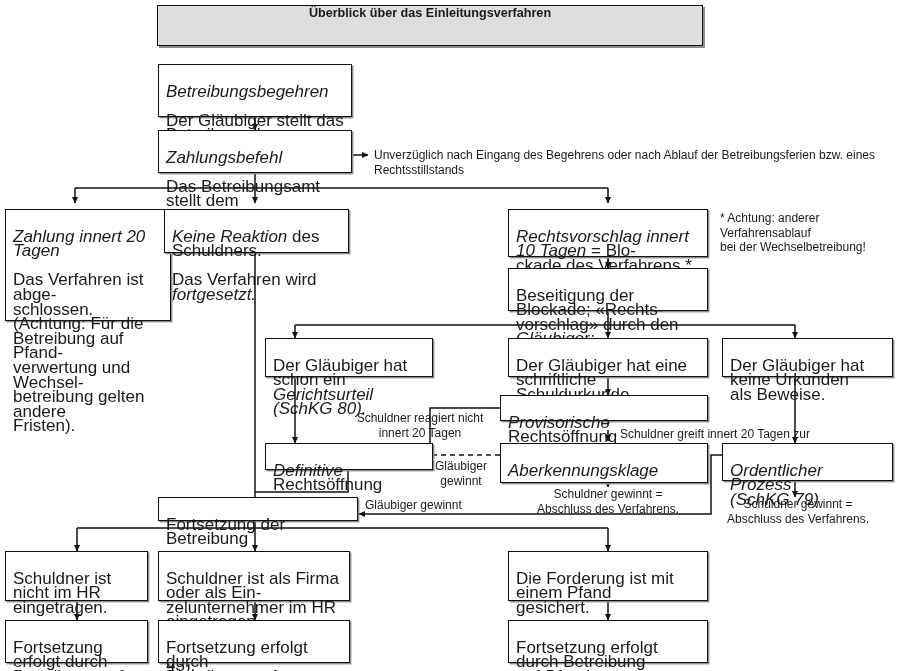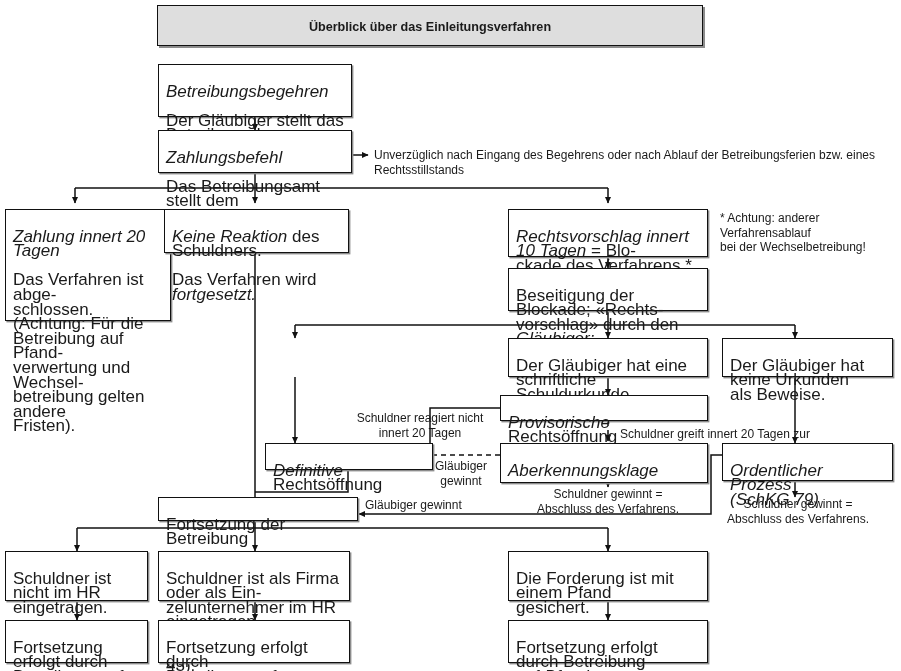--- a/index.html
+++ b/index.html
@@ -19,22 +19,22 @@
     line-height:14.6px;
     padding:5px 7px 4px 7px;
     box-shadow:1.4px 1.4px 0 0 #8c8c8c;
     white-space:pre-line;
   }
   .box.header{
     background:#dedede;
     text-align:center;
     font-weight:bold;
     font-size:12.6px;
-    display:flex;align-items:flex-end;justify-content:center;
-    padding:10px;
+    display:flex;align-items:flex-start;justify-content:center;
+    padding:0;
     box-shadow:2px 2px 0 0 #8c8c8c;
   }
   .it{font-style:italic;}
   
   .txt{
     position:absolute;
     font-size:12px;
     line-height:14.6px;
     white-space:pre-line;
   }
@@ -153,20 +153,24 @@
   </div>
 
   <div class="txt" style="left:720px;top:211px;width:180px;">* Achtung: anderer Verfahrensablauf
 bei der Wechselbetreibung!</div>
 
   <div class="box" style="left:508px;top:268px;width:200px;height:43px;">
     <span>Beseitigung der Blockade; «Rechts-
 vorschlag» durch den </span><span class="it">Gläubiger:</span>
   </div>
 
+  <div class="box" style="left:265px;top:338px;width:168px;height:39px;">
+    <span>Der Gläubiger hat schon ein
+</span><span class="it">Gerichtsurteil (SchKG 80).</span>
+  </div>
 
   <div class="box" style="left:508px;top:338px;width:200px;height:39px;">
     <span>Der Gläubiger hat eine schriftliche
 Schuldurkunde.</span>
   </div>
 
   <div class="box" style="left:722px;top:338px;width:171px;height:39px;">
     <span>Der Gläubiger hat keine Urkunden
 als Beweise.</span>
   </div>

